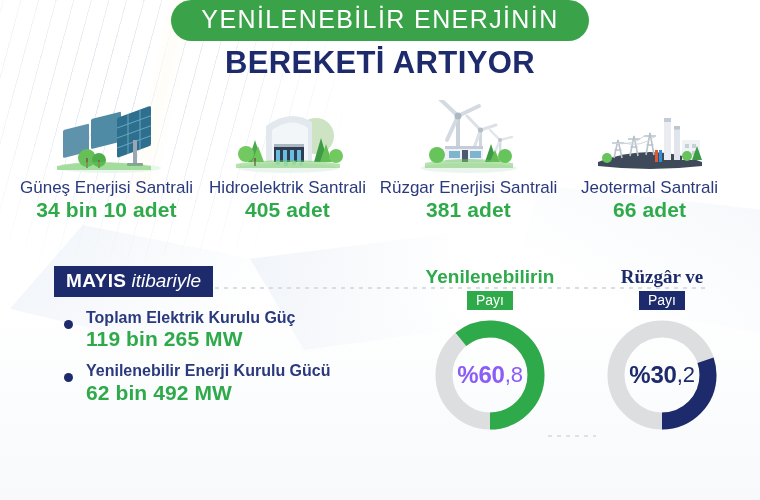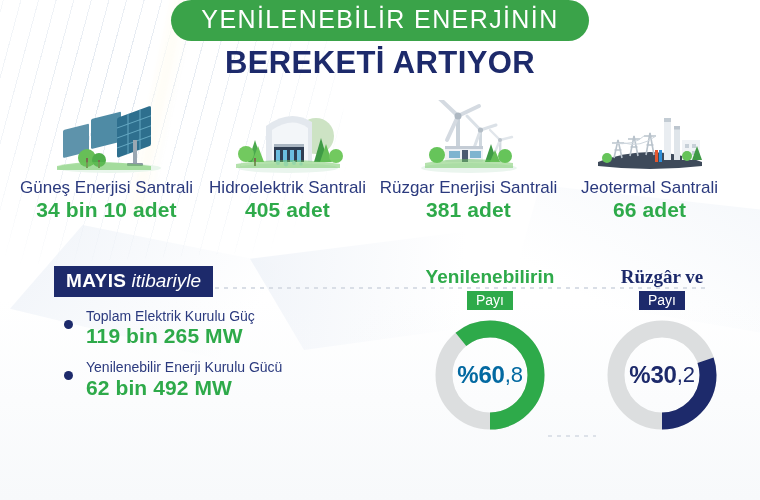--- a/index.html
+++ b/index.html
@@ -105,21 +105,21 @@
   }
   .month-badge .m-strong { font-weight:bold; letter-spacing:.4px; }
   .month-badge .m-italic { font-style:italic; font-weight:400; margin-left:5px; }
 
   ul.stats { list-style:none; margin-top:11px; }
   ul.stats li { position:relative; padding-left:32px; margin-bottom:10px; }
   ul.stats li::before {
     content:""; position:absolute; left:10px; top:12px;
     width:9px; height:9px; border-radius:50%; background:#1d2a6b;
   }
-  .stat-label { color:#2b3a7e; font-size:14px; line-height:1.2; }
+  .stat-label { color:#2b3a7e; font-size:16px; line-height:1.2;font-weight:bold; }
   .stat-value {
     color:#2eaa4a; font-size:21px; font-weight:bold;
     line-height:1.18; letter-spacing:.1px;
   }
 
   
   .panel-right { flex:1; display:flex; justify-content:space-around; padding:0 12px 0 0; }
   .donut-block { text-align:center; width:165px; }
   .donut-title { font-size:19px; font-weight:bold; line-height:1.12; }
   .donut-title.green { color:#2eaa4a; }
@@ -130,21 +130,21 @@
   }
   .share-badge.green { background:#2eaa4a; }
   .share-badge.navy  { background:#1d2a6b; }
   .donut-wrap { position:relative; width:118px; height:118px; margin:6px auto 0; }
   .donut-wrap svg { transform:rotate(-90deg); display:block; }
   .donut-center {
     position:absolute; inset:0; display:flex;
     align-items:center; justify-content:center;
     font-size:24px; font-weight:bold; letter-spacing:-.2px;
   }
-  .donut-center.green { color:#0369a1;align-items:center; }
+  .donut-center.green { color:#8b5cf6;align-items:center; }
   .donut-center.navy  { color:#1d2a6b; }
   .donut-center .frac { font-weight:400; font-size:22px; }
 </style>
 </head>
 <body>
 
 <div id="bg-layer">
   <div class="bg-sheen-tl"></div>
   <div class="bg-beam"></div>
   <div class="bg-poly-a"></div>

